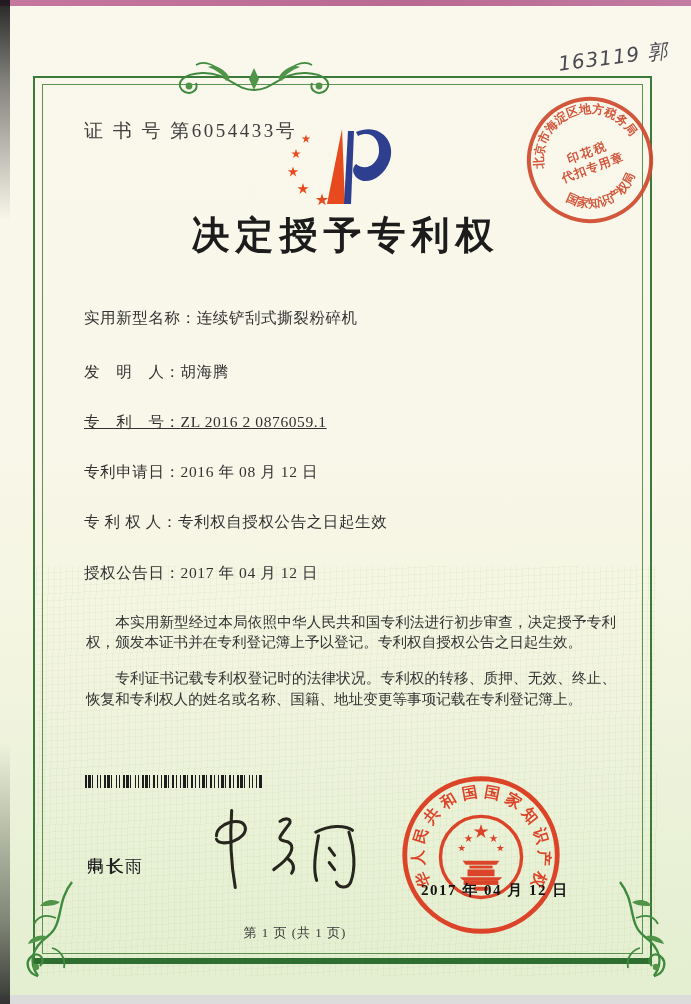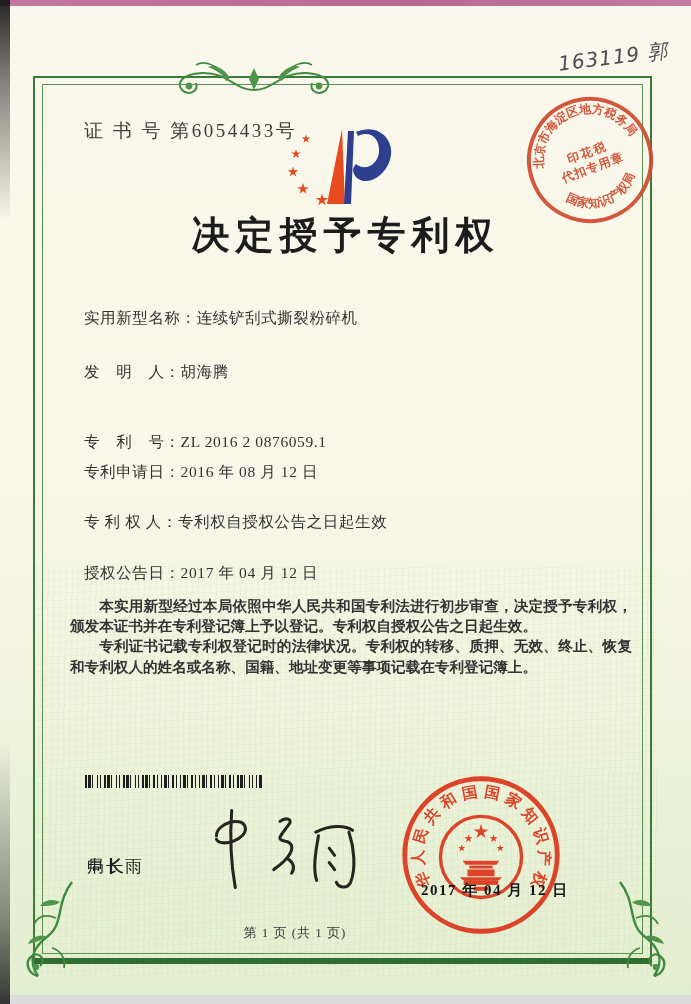--- a/index.html
+++ b/index.html
@@ -14,24 +14,24 @@
     background:repeating-linear-gradient(91deg,rgba(135,185,105,.14) 0 1px,rgba(255,255,255,0) 1px 6px),
                repeating-linear-gradient(-3deg,rgba(135,185,105,.12) 0 1px,rgba(255,255,255,0) 1px 7px);}
   .frame{position:absolute;left:33px;top:70px;width:619px;height:888px;
     border:2px solid #3c7a3a;border-bottom:6px solid #2f6e31;}
   .frame::before{content:"";position:absolute;left:7px;top:6px;right:7px;bottom:4px;border:1px solid #5b924f;}
   .cert-no{position:absolute;left:84px;top:112px;font-size:19px;letter-spacing:2.5px;color:#3d3d3d;}
   .title{position:absolute;left:0;width:691px;top:204px;text-align:center;font-size:38px;font-weight:700;
     letter-spacing:6px;color:#1c1c1c;}
   .logo{position:absolute;left:278px;top:112px;}
   .field{position:absolute;left:84px;font-size:15.5px;color:#323232;letter-spacing:.6px;white-space:nowrap;}
-  .f1{top:302px;} .f2{top:356px;} .f3{top:426px;} .f4{top:456px;} .f5{top:506px;} .f6{top:557px;}
+  .f1{top:302px;} .f2{top:356px;} .f3{top:406px;text-decoration:underline;} .f4{top:456px;} .f5{top:506px;} .f6{top:557px;}
   .paras{position:absolute;left:70px;width:562px;top:590px;font-size:14.6px;line-height:20.2px;color:#333;
     text-align:justify;}
-  .paras p{margin:0;text-indent:2em;font-weight:bold;}
+  .paras p{margin:16px;text-indent:2em;}
   .barcode{position:absolute;left:85px;top:769px;width:178px;height:13px;
     background:repeating-linear-gradient(90deg,#1d1d1d 0 1.5px,rgba(0,0,0,0) 1.5px 3px,#1d1d1d 3px 6px,rgba(0,0,0,0) 6px 7px,#1d1d1d 7px 8px,rgba(0,0,0,0) 8px 11.5px,#1d1d1d 11.5px 13px,rgba(0,0,0,0) 13px 15px,#1d1d1d 15px 15.8px,rgba(0,0,0,0) 15.8px 19px);}
   .chief{position:absolute;left:87px;top:821px;font-size:17px;color:#222;letter-spacing:3px;margin-top:28px;}
   .chief-name{position:absolute;left:87px;top:849px;font-size:17px;color:#222;letter-spacing:2px;}
   .sig{position:absolute;left:195px;top:798px;}
   .seal{position:absolute;left:398px;top:766px;opacity:.95;}
   .seal-date{position:absolute;left:421px;top:875px;font-size:15px;font-weight:600;color:#141414;letter-spacing:1.5px;z-index:6;}
   .footer{position:absolute;left:0;width:590px;top:918px;text-align:center;font-size:13px;color:#3a3a3a;letter-spacing:1px;}
   .note{position:absolute;left:558px;top:38px;font-size:20px;font-style:italic;color:#4a4a52;
     transform:rotate(-7deg);letter-spacing:1px;font-family:"DejaVu Sans","Liberation Sans",sans-serif;}

